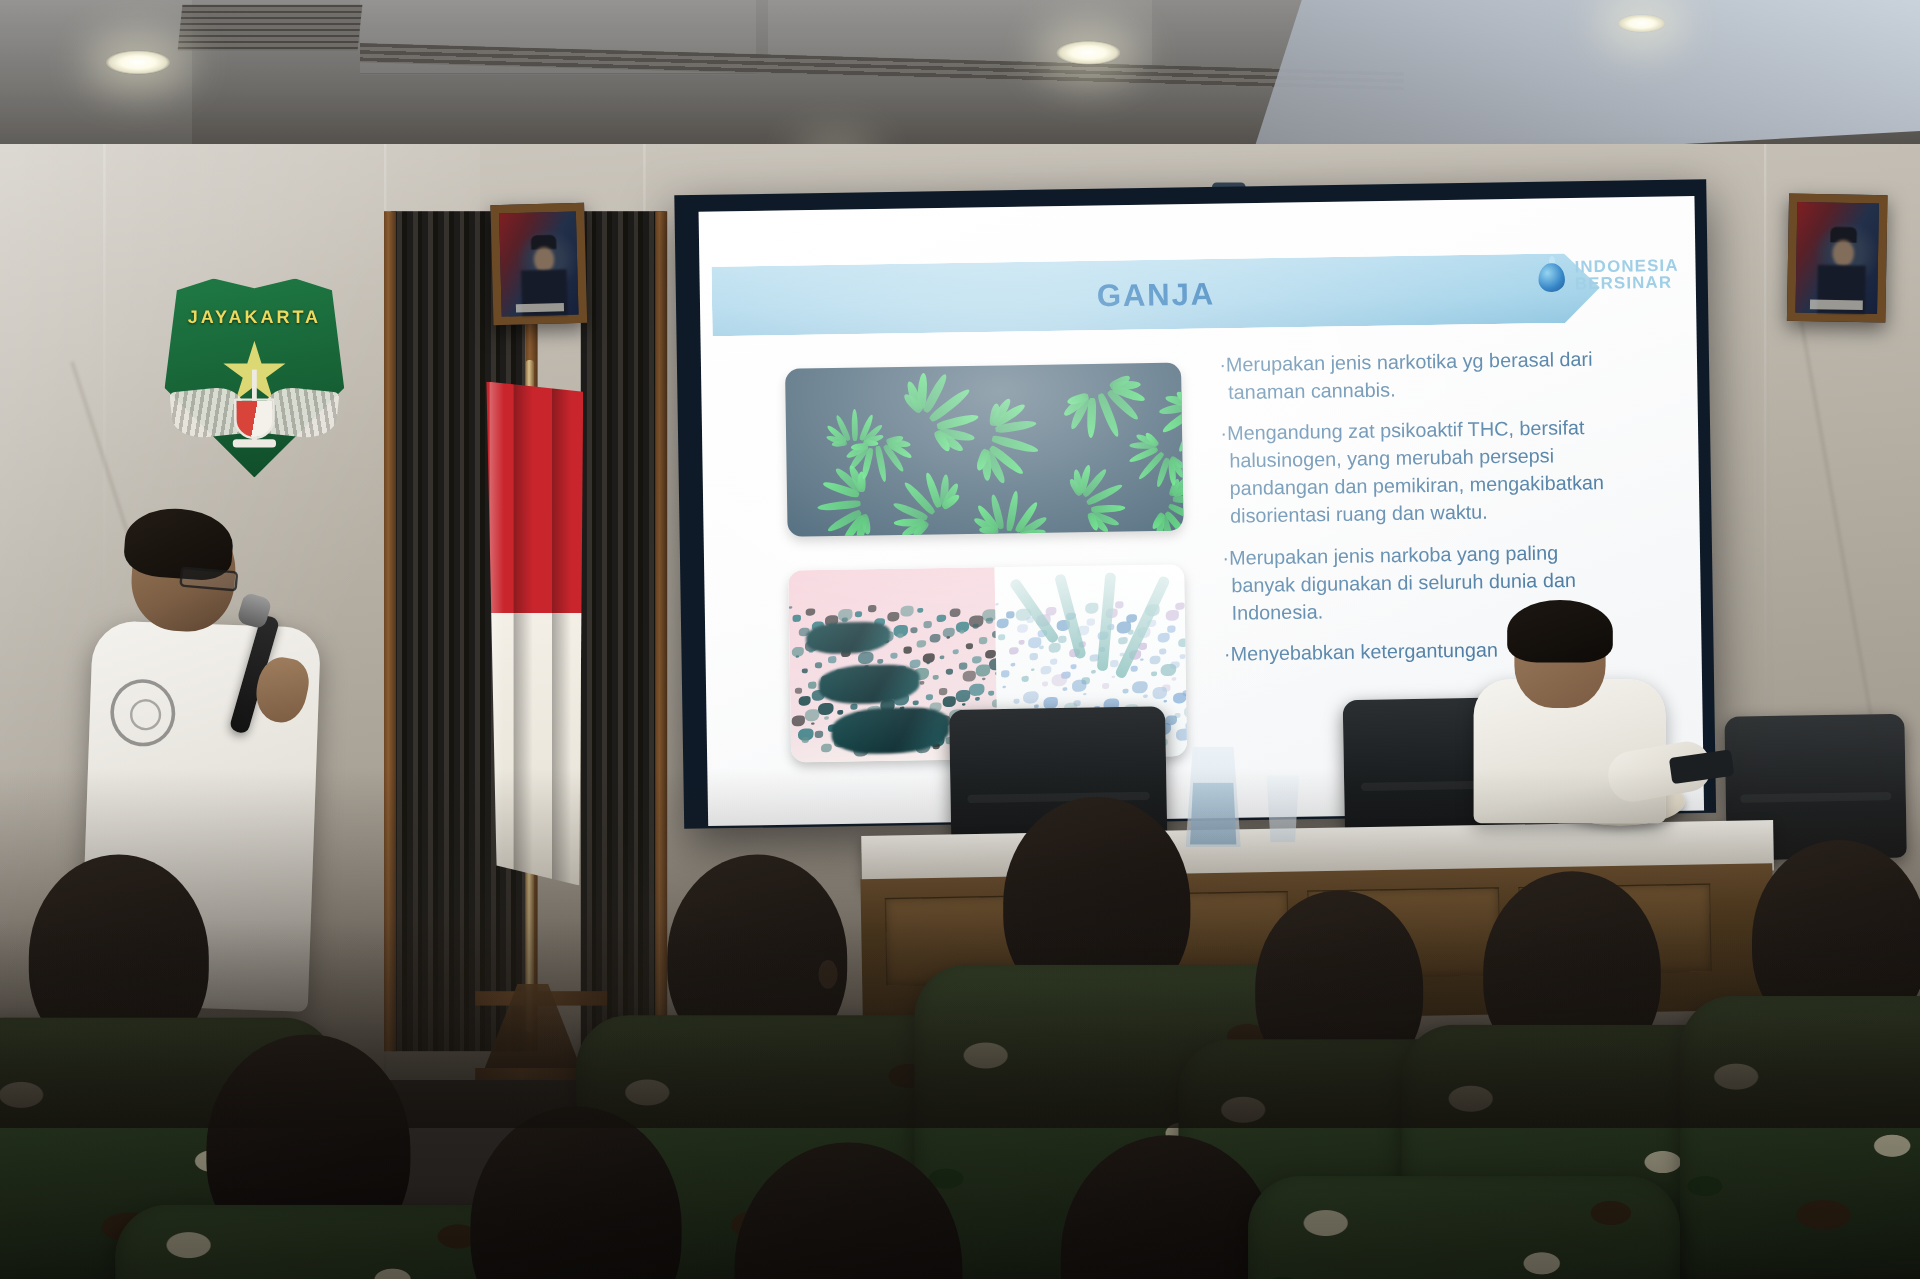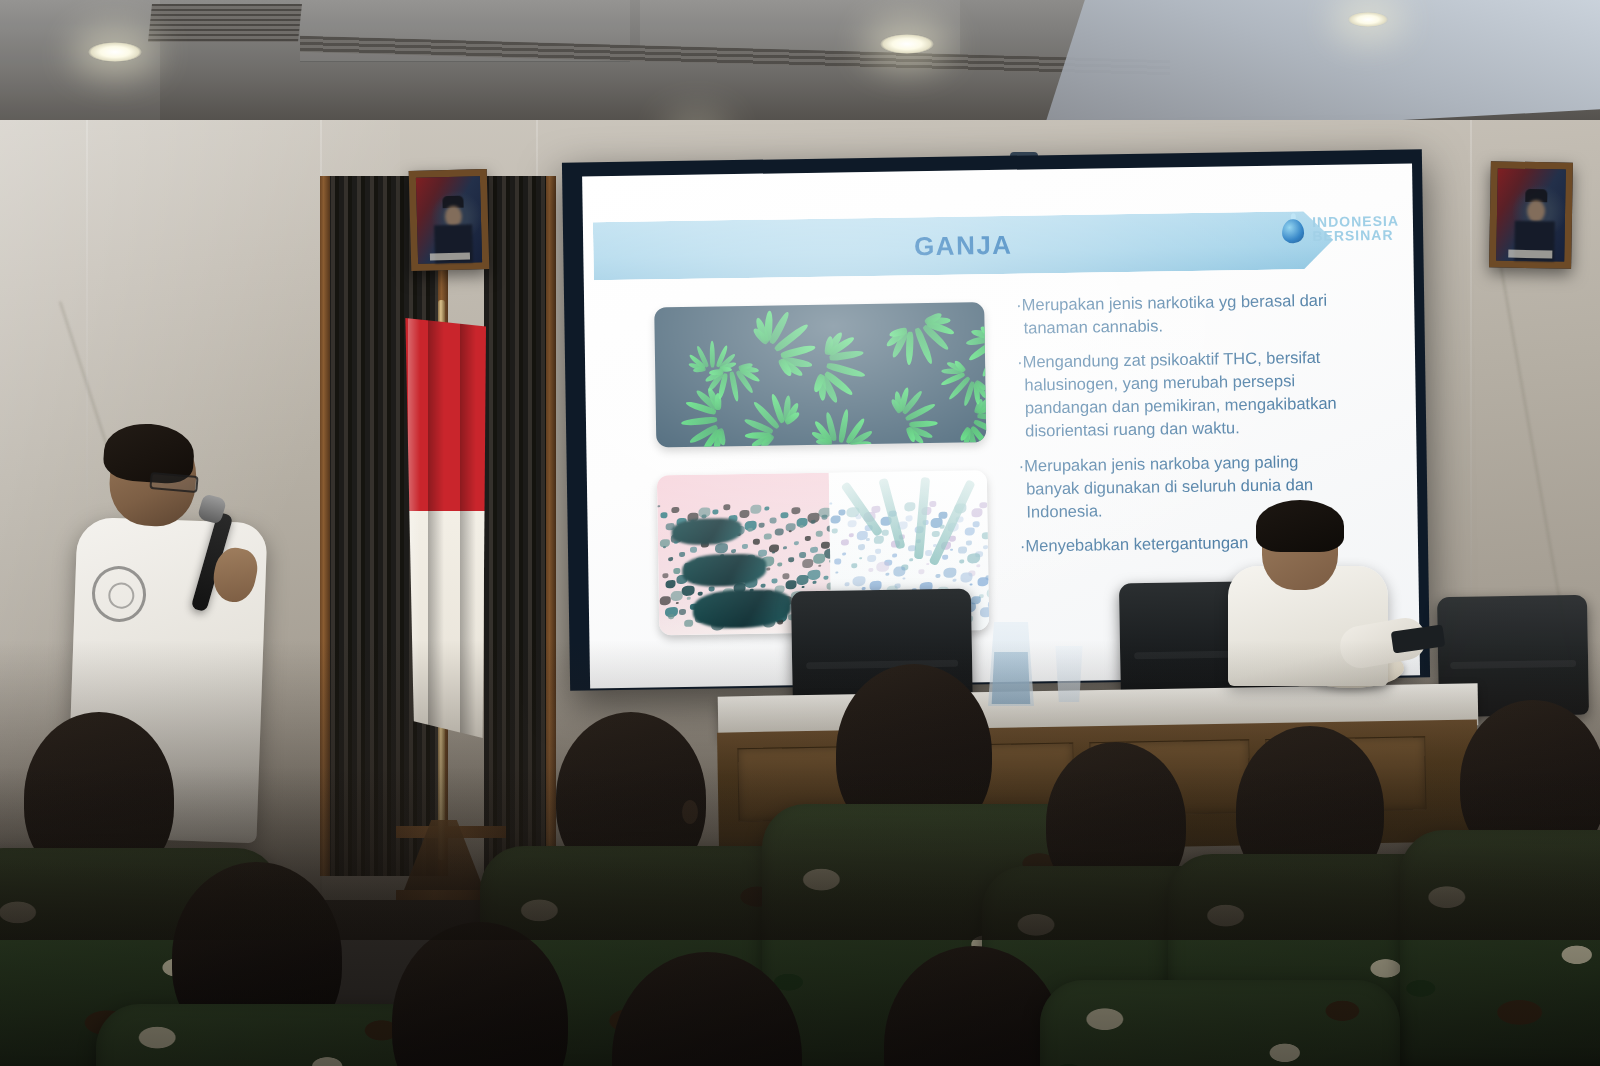--- a/index.html
+++ b/index.html
@@ -461,20 +461,30 @@
   <div class="vein" style="left:1240px;top:760px;width:200px;height:2px;transform:rotate(8deg);"></div>
 
   <div class="slat-col" style="left:326px;top:176px;width:112px;height:700px;"></div>
   <div class="slat-col" style="left:484px;top:176px;width:70px;height:700px;"></div>
   <div class="wood-trim" style="left:320px;top:176px;width:10px;height:700px;"></div>
   <div class="wood-trim" style="left:438px;top:176px;width:10px;height:700px;"></div>
   <div class="wood-trim" style="left:546px;top:176px;width:10px;height:700px;"></div>
   <div class="wood-trim" style="left:396px;top:826px;width:110px;height:12px;"></div>
   <div class="wood-trim" style="left:396px;top:890px;width:110px;height:10px;"></div>
 
+  <div class="emblem">
+    <div class="shield"></div>
+    <div class="shield-label">JAYAKARTA</div>
+    <div class="shield-star"></div>
+    <div class="shield-stem"></div>
+    <div class="shield-wing wing-l"></div>
+    <div class="shield-wing wing-r"></div>
+    <div class="shield-cup"></div>
+    <div class="shield-base"></div>
+  </div>
 
   <div class="portrait" style="left:410px;top:170px;width:78px;height:100px;transform:rotate(-1.5deg);">
     <div class="portrait-inner">
       <div class="portrait-cap"></div>
       <div class="portrait-face"></div>
       <div class="portrait-body"></div>
       <div class="portrait-plate"></div>
     </div>
   </div>
   <div class="portrait" style="left:1490px;top:162px;width:82px;height:106px;transform:rotate(1deg);">

